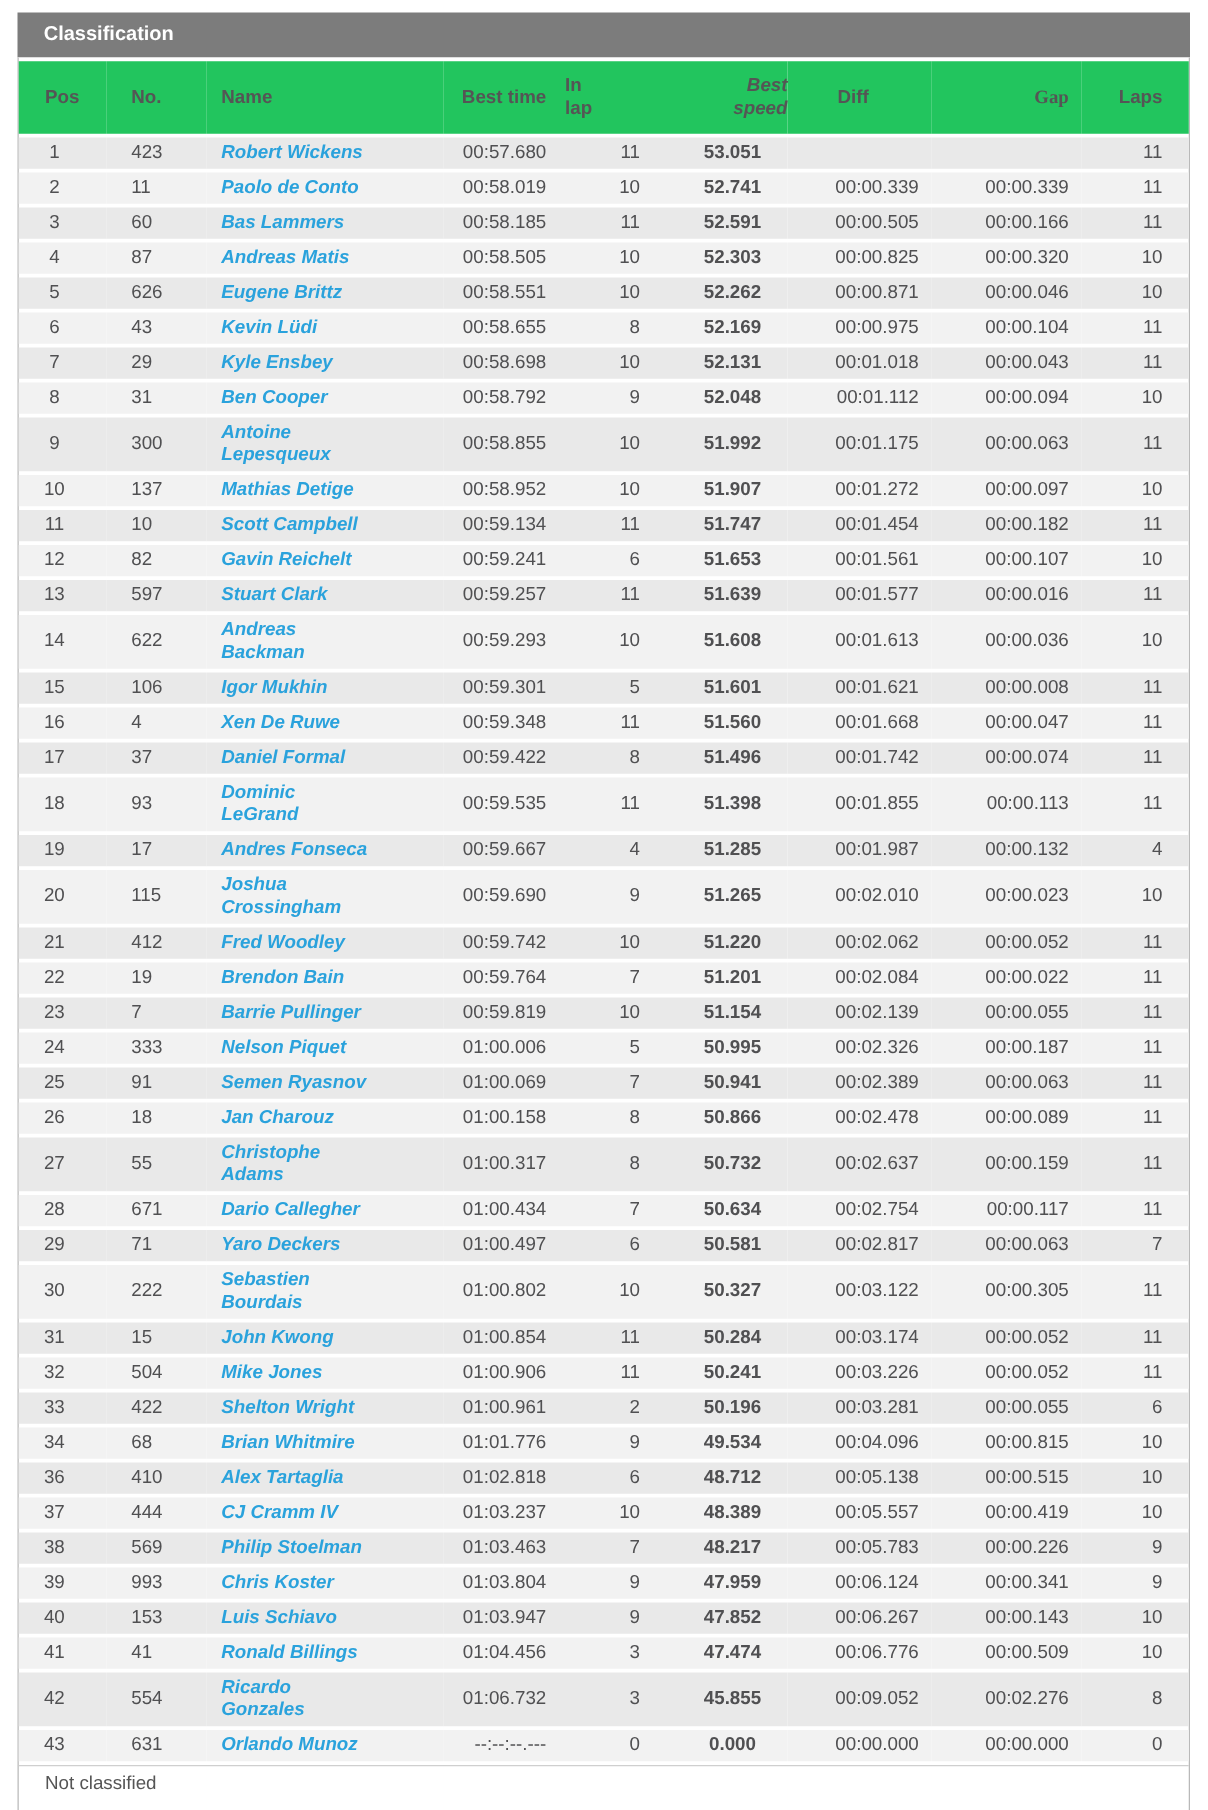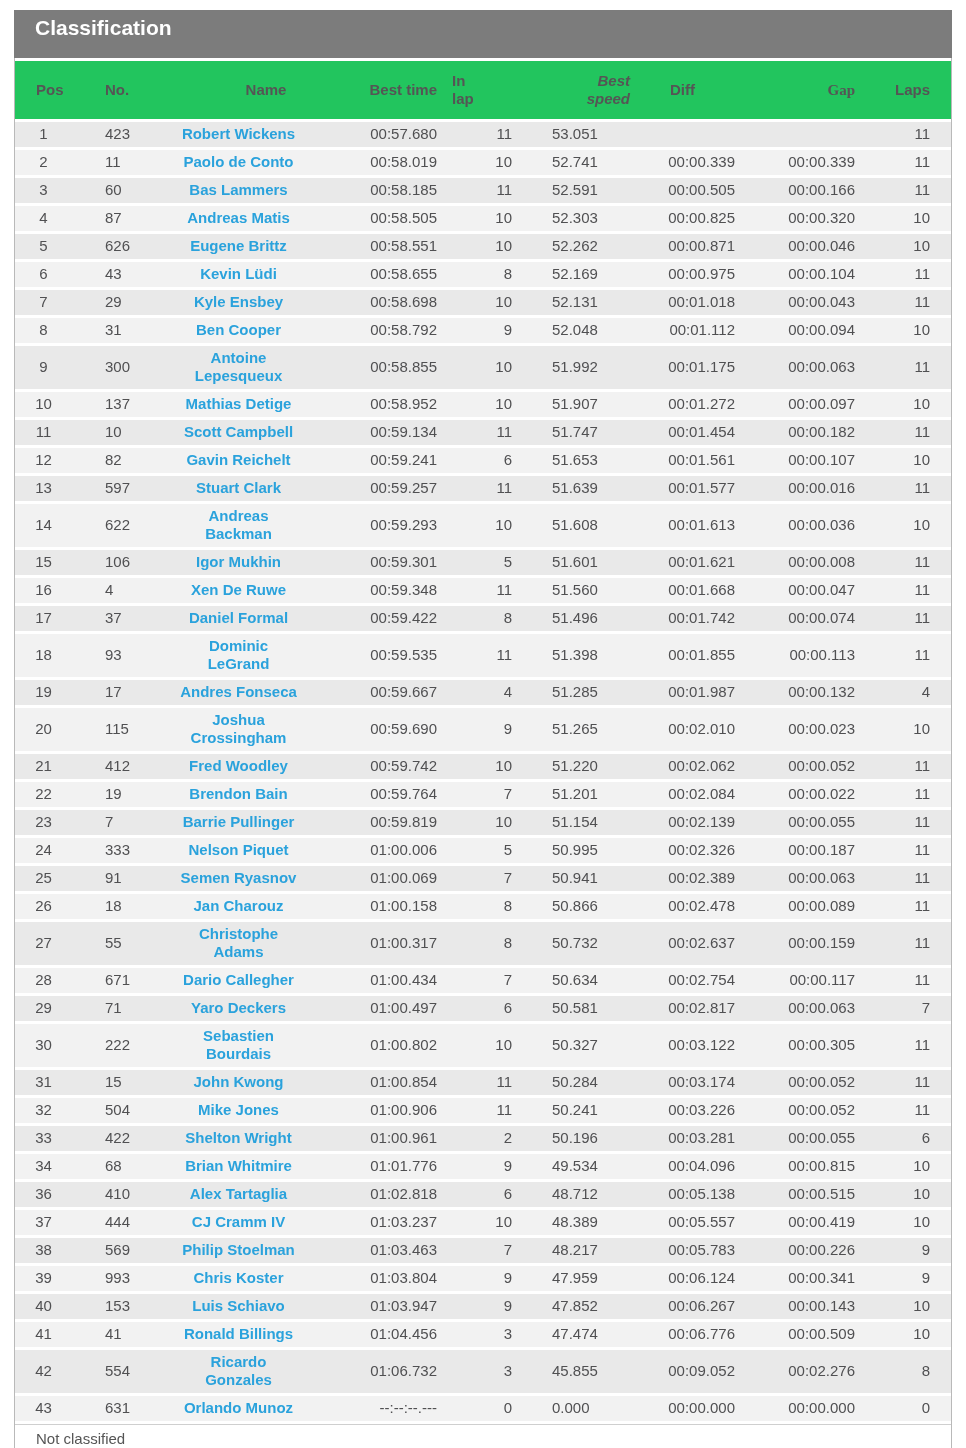--- a/index.html
+++ b/index.html
@@ -6,24 +6,24 @@
     margin: 0; padding: 0;
     width: 966px; height: 1448px;
     overflow: hidden;
     background: #ffffff;
     font-family: "Liberation Sans", sans-serif;
     -webkit-font-smoothing: antialiased;
   }
   .wrap { margin: 10px 14px 0 14px; width: 938px; }
 
   .title-bar {
-    height: 48px;
+    height: 36px;
     background: var(--bar-bg, #7c7c7c);
     color: #ffffff;
-    font-size: 21px;
+    font-size: 16px;
     font-weight: bold;
     line-height: 36px;
     padding-left: 21px;
     box-sizing: border-box;
   }
 
   .table-box {
     border-left: 1px solid #b9b9b9;
     border-right: 1px solid #b9b9b9;
     background: #ffffff;
@@ -53,44 +53,44 @@
     font-size: 15px;
     font-weight: bold;
     color: #555555;
     line-height: 18px;
     padding: 11px 0 11px 0;
     vertical-align: middle;
     white-space: pre-line;
   }
   th.c-pos   { text-align: left;  padding-left: 21px; }
   th.c-no    { text-align: left;  padding-left: 20px; }
-  th.c-name  { text-align: center;  padding-left: 12px; }
+  th.c-name  { text-align: left;  padding-left: 12px; }
   th.c-time  { text-align: right; padding-right: 15px; }
   th.c-inlap { text-align: left; }
   th.c-speed { text-align: right; font-style: italic; }
   th.c-diff  { text-align: center; padding-right: 10px; }
   th.c-gap   { text-align: right; padding-right: 10px; font-family: Liberation Serif, serif; }
   th.c-laps  { text-align: right; padding-right: 21px; }
 
   tbody tr:nth-child(odd)  { background: #e9e9e9; }
   tbody tr:nth-child(even) { background: #f2f2f2; }
 
   td {
     color: #505052;
     line-height: 18px;
     padding: 3px 0 4px 0;
     vertical-align: middle;
     overflow: hidden;
   }
   td.c-pos   { text-align: center; padding-right: 13px; }
   td.c-no    { text-align: left;   padding-left: 20px; }
-  td.c-name  { text-align: center;   padding-left: 12px; padding-right: 55px; }
+  td.c-name  { text-align: left;   padding-left: 12px; padding-right: 55px; font-style: italic; }
   td.c-time  { text-align: right;  padding-right: 15px; }
   td.c-inlap { text-align: right;  padding-right: 40px; }
-  td.c-speed { text-align: left;  padding-right: 10px; }
+  td.c-speed { text-align: center;  padding-right: 10px; font-weight: bold; }
   td.c-diff  { text-align: right;  padding-right: 10px; }
   td.c-gap   { text-align: right;  padding-right: 10px; }
   td.c-laps  { text-align: right;  padding-right: 21px; }
 
   a.driver-link {
     color: var(--accent, #2aa2dc);
     font-weight: bold;
     text-decoration: none;
     cursor: pointer;
   }

